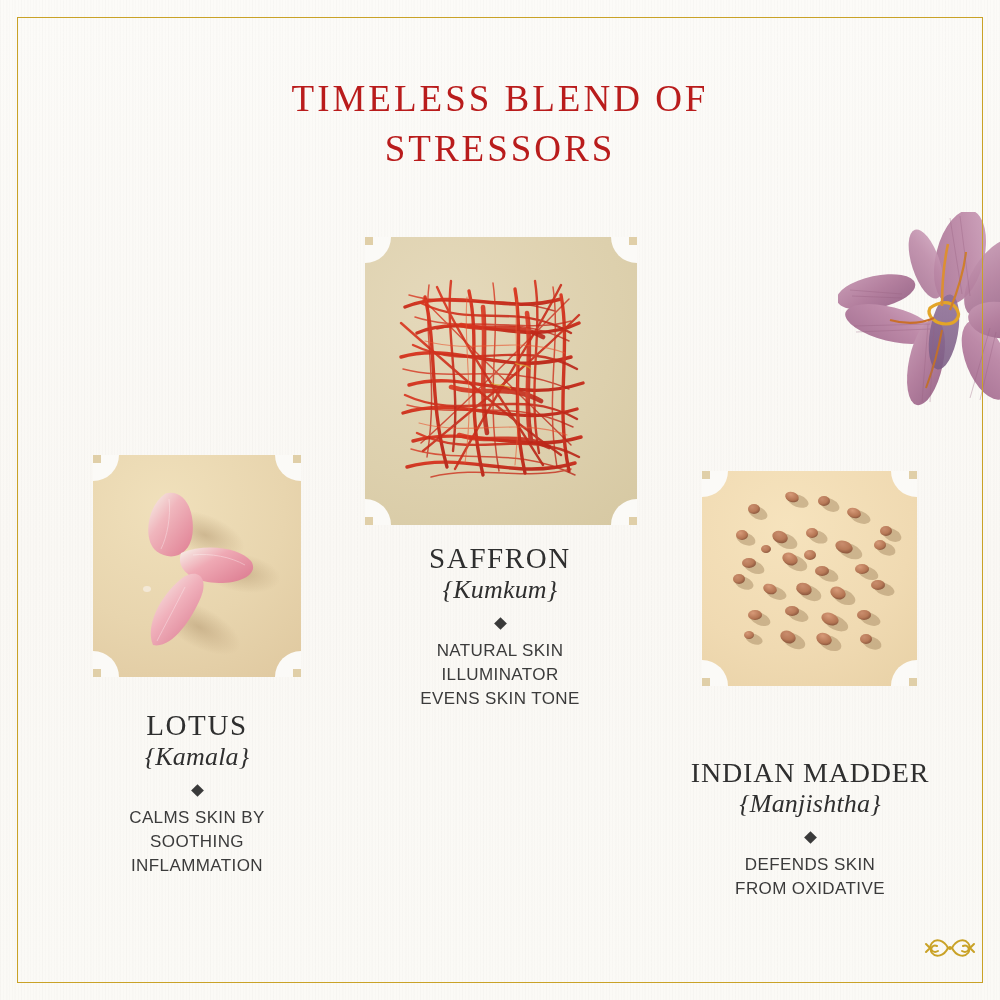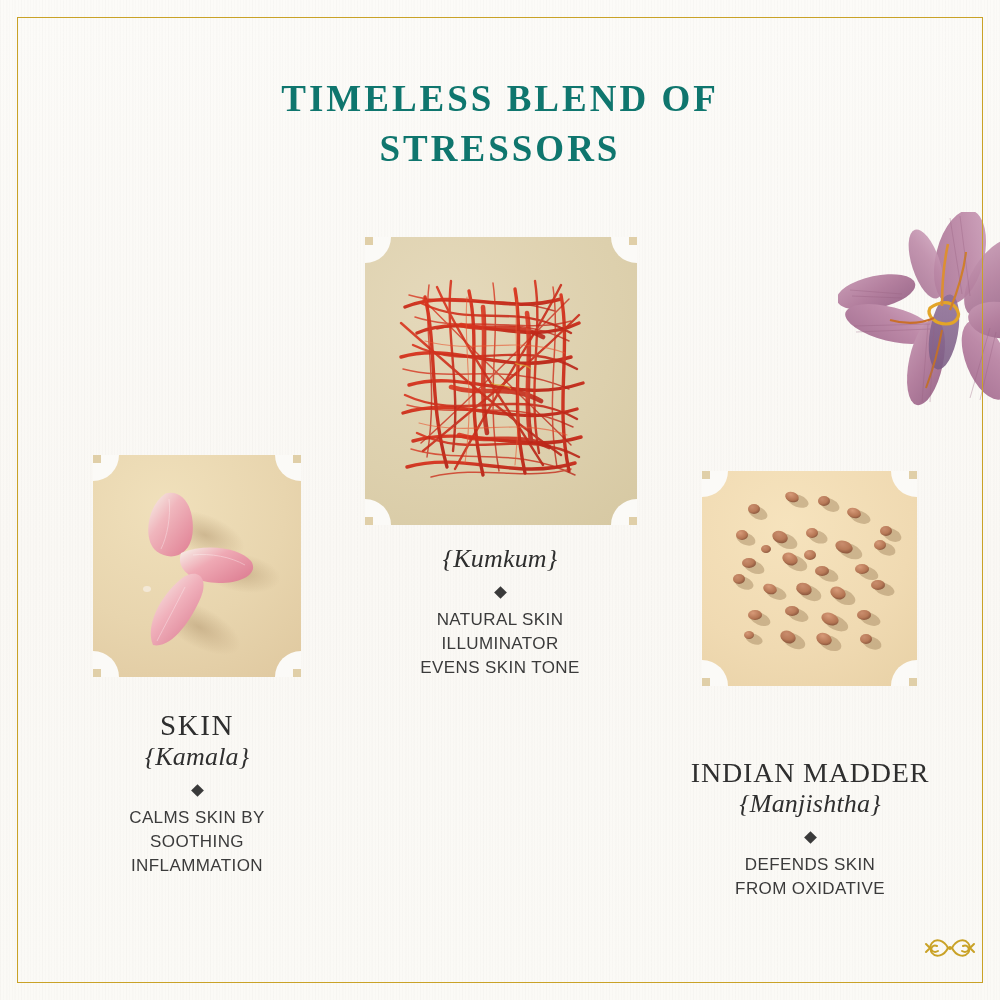--- a/index.html
+++ b/index.html
@@ -54,23 +54,23 @@
     left: 0;
     right: 0;
     top: 74px;
     text-align: center;
     z-index: 12;
   }
   .title-line {
     font-family: "Liberation Serif", "DejaVu Serif", serif;
     font-size: 37px;
     letter-spacing: 3.0px;
-    color: #0f766e;
+    color: #b91c1c;
     line-height: 1.34;
-    font-weight: 700;
+    font-weight: 400;
     display: block;
   }
 
   
   #crocus-decoration {
     position: absolute;
     left: 838px;
     top: 212px;
     width: 180px;
     height: 200px;
@@ -491,29 +491,30 @@
       <span class="notch bl"></span>
         <span class="notch br"></span>
       <span class="notch-dot tl"></span>
         <span class="notch-dot tr"></span>
       <span class="notch-dot bl"></span>
         <span class="notch-dot br"></span>
     </div>
   </div>
 
   <div class="label-block" id="label-saffron">
+    <span class="ing-name">SAFFRON</span>
     <span class="ing-sanskrit">{Kumkum}</span>
     <span class="bullet-diamond"></span>
     <span class="ing-benefit">NATURAL SKIN</span>
     <span class="ing-benefit">ILLUMINATOR</span>
     <span class="ing-benefit">EVENS SKIN TONE</span>
   </div>
 
   <div class="label-block" id="label-lotus">
-    <span class="ing-name">SKIN</span>
+    <span class="ing-name">LOTUS</span>
     <span class="ing-sanskrit">{Kamala}</span>
     <span class="bullet-diamond"></span>
     <span class="ing-benefit">CALMS SKIN BY</span>
     <span class="ing-benefit">SOOTHING</span>
     <span class="ing-benefit">INFLAMMATION</span>
   </div>
 
   <div class="label-block" id="label-madder">
     <span class="ing-name">INDIAN MADDER</span>
     <span class="ing-sanskrit">{Manjishtha}</span>

